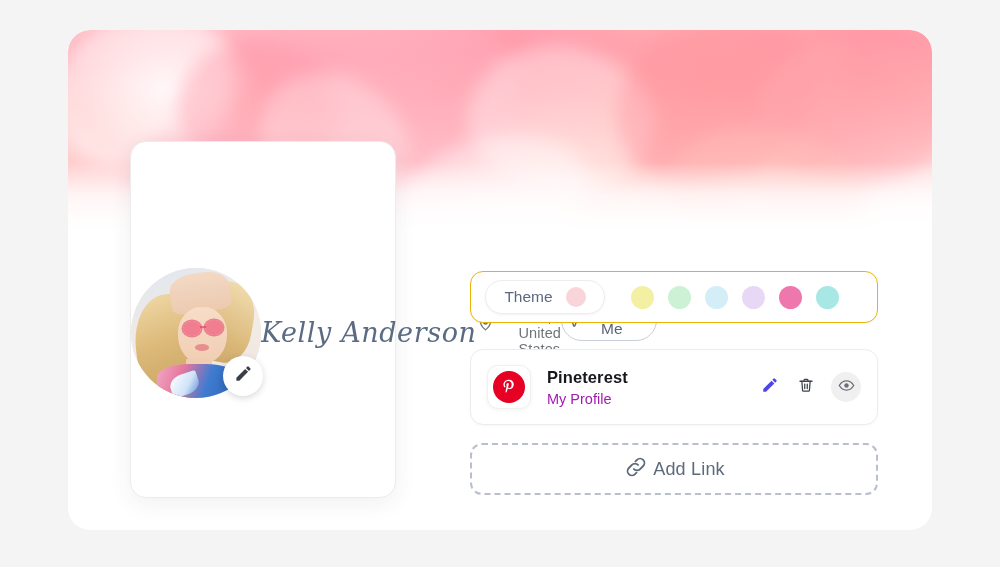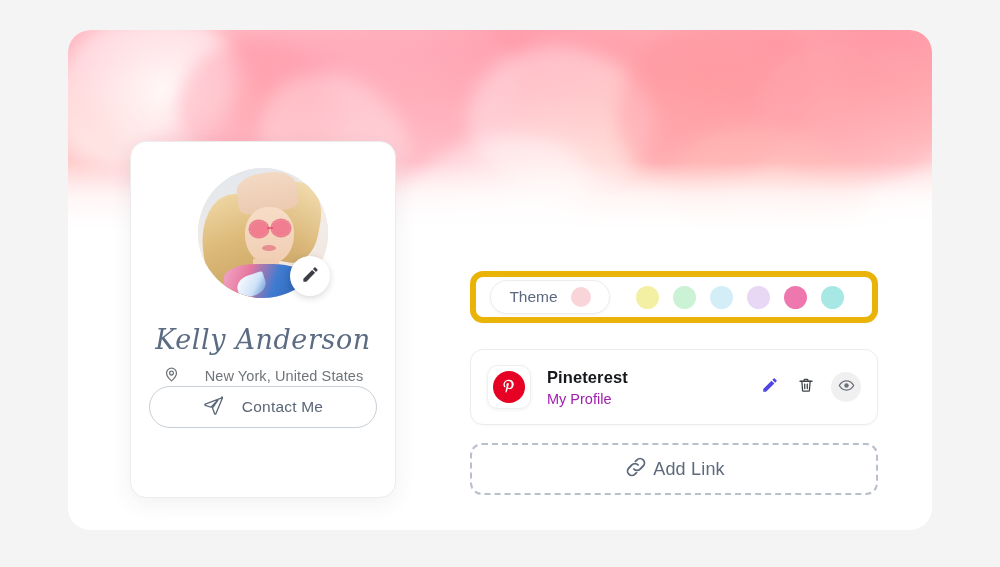--- a/index.html
+++ b/index.html
@@ -88,21 +88,20 @@
     position: absolute;
     left: 62px;
     top: 111px;
     width: 266px;
     height: 357px;
     background: #ffffff;
     border: 1px solid #ececed;
     border-radius: 16px;
     box-shadow: 0 6px 22px rgba(60,60,80,.07);
     display: flex;
-    flex-direction: column;
     align-items: center;
   }
 
   #avatar-wrap {
     position: relative;
     width: 130px;
     height: 130px;
     margin-top: 26px;
   }
   #avatar {
@@ -190,21 +189,21 @@
   
   #right-col {
     position: absolute;
     left: 402px;
     top: 241px;
     width: 408px;
   }
 
   #theme-row {
     height: 52px;
-    border: 6px solid #eab308;
+    border: 1px solid #eab308;
     border-radius: 13px;
     background: #fff;
     display: flex;
     align-items: center;
     padding: 0 14px;
     box-shadow: 0 1px 3px rgba(0,0,0,.03);
   }
   #theme-pill {
     height: 34px;
     min-width: 120px;

